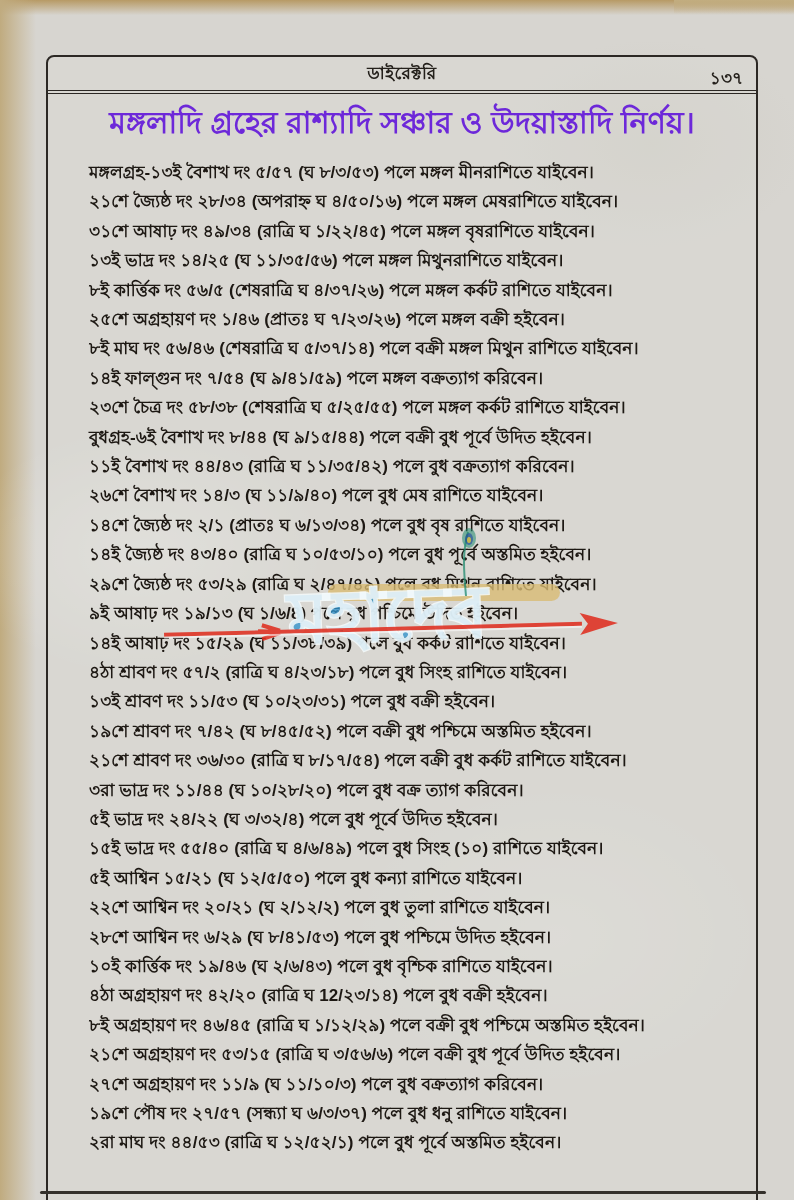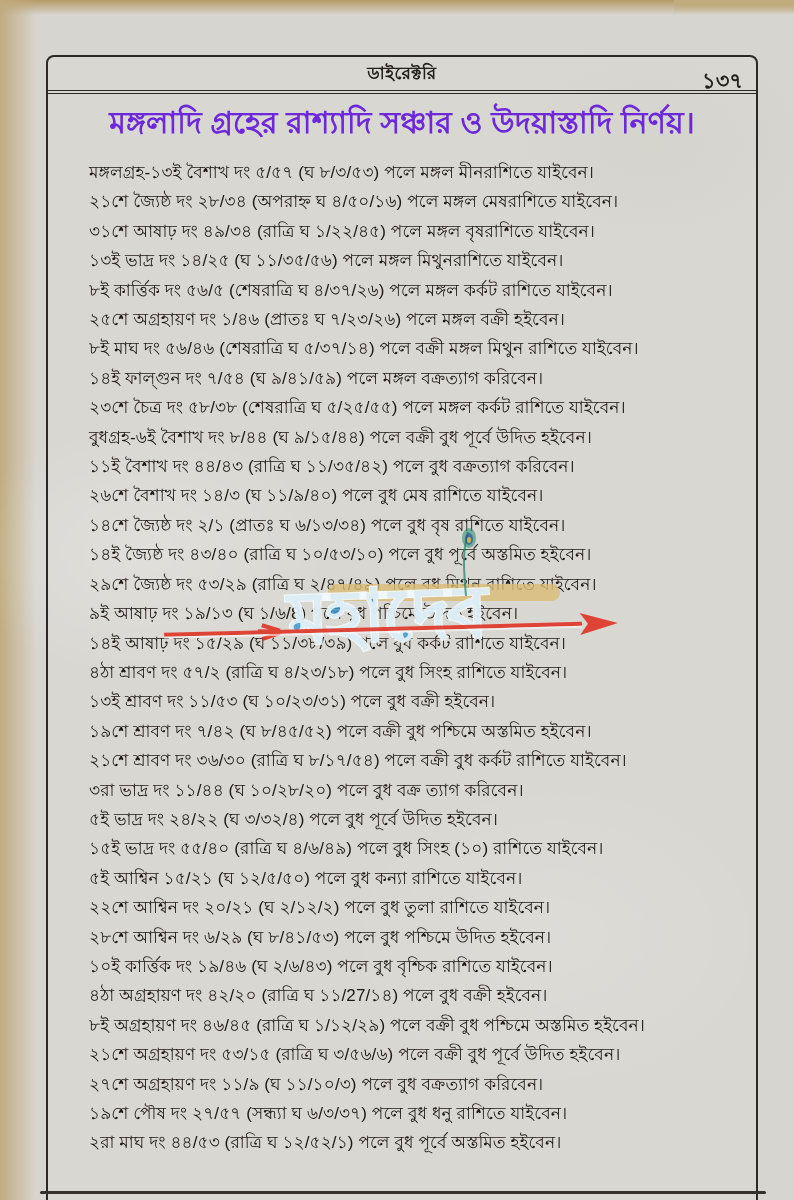--- a/index.html
+++ b/index.html
@@ -29,30 +29,30 @@
     box-sizing:border-box;background:rgba(222,220,214,.35);
   }
   .frame-outer-bottom{
     position:absolute;left:40px;top:1191px;width:726px;height:3px;background:#34302b;border-radius:2px;
   }
   .running-header{
     position:relative;height:37px;border-bottom:4px double #2c2824;
     display:flex;align-items:center;justify-content:center;box-sizing:border-box;
   }
   .running-title{font-size:17px;font-weight:bold;letter-spacing:.5px;color:#24201b;}
-  .page-number{position:absolute;right:13px;top:8px;font-size:21px;font-weight:bold;color:#24201b;}
+  .page-number{position:absolute;right:13px;top:8px;font-size:17px;font-weight:bold;color:#24201b;}
 
   .page-title{
     text-align:center;font-size:30px;font-weight:bold;color:#6d28d9;
     padding:5px 4px 3px 4px;letter-spacing:.2px;white-space:nowrap;
   }
 
   .body-lines{padding:5px 6px 0 41px;}
   .body-line{
-    font-size:17px;font-weight:400;line-height:29.4px;white-space:nowrap;
+    font-size:17px;font-weight:700;line-height:29.4px;white-space:nowrap;
     color:#1d1813;letter-spacing:.1px;
   }
 
   
   .watermark{position:absolute;left:150px;top:532px;width:470px;height:170px;pointer-events:none;}
   .wm-band{position:absolute;left:178px;top:52px;width:232px;height:17px;border-radius:9px;
     background:rgba(216,188,116,.8);}
   .wm-text{
     position:absolute;left:138px;top:28px;font-size:72px;font-weight:bold;
     font-family:"DejaVu Sans","Liberation Sans",sans-serif;
@@ -99,21 +99,21 @@
       <div class="body-line">১৩ই শ্রাবণ দং ১১/৫৩ (ঘ ১০/২৩/৩১) পলে বুধ বক্রী হইবেন।</div>
       <div class="body-line">১৯শে শ্রাবণ দং ৭/৪২ (ঘ ৮/৪৫/৫২) পলে বক্রী বুধ পশ্চিমে অস্তমিত হইবেন।</div>
       <div class="body-line">২১শে শ্রাবণ দং ৩৬/৩০ (রাত্রি ঘ ৮/১৭/৫৪) পলে বক্রী বুধ কর্কট রাশিতে যাইবেন।</div>
       <div class="body-line">৩রা ভাদ্র দং ১১/৪৪ (ঘ ১০/২৮/২০) পলে বুধ বক্র ত্যাগ করিবেন।</div>
       <div class="body-line">৫ই ভাদ্র দং ২৪/২২ (ঘ ৩/৩২/৪) পলে বুধ পূর্বে উদিত হইবেন।</div>
       <div class="body-line">১৫ই ভাদ্র দং ৫৫/৪০ (রাত্রি ঘ ৪/৬/৪৯) পলে বুধ সিংহ (১০) রাশিতে যাইবেন।</div>
       <div class="body-line">৫ই আশ্বিন ১৫/২১ (ঘ ১২/৫/৫০) পলে বুধ কন্যা রাশিতে যাইবেন।</div>
       <div class="body-line">২২শে আশ্বিন দং ২০/২১ (ঘ ২/১২/২) পলে বুধ তুলা রাশিতে যাইবেন।</div>
       <div class="body-line">২৮শে আশ্বিন দং ৬/২৯ (ঘ ৮/৪১/৫৩) পলে বুধ পশ্চিমে উদিত হইবেন।</div>
       <div class="body-line">১০ই কার্ত্তিক দং ১৯/৪৬ (ঘ ২/৬/৪৩) পলে বুধ বৃশ্চিক রাশিতে যাইবেন।</div>
-      <div class="body-line">৪ঠা অগ্রহায়ণ দং ৪২/২০ (রাত্রি ঘ ১১/27/১৪) পলে বুধ বক্রী হইবেন।</div>
+      <div class="body-line">৪ঠা অগ্রহায়ণ দং ৪২/২০ (রাত্রি ঘ 12/২৩/১৪) পলে বুধ বক্রী হইবেন।</div>
       <div class="body-line">৮ই অগ্রহায়ণ দং ৪৬/৪৫ (রাত্রি ঘ ১/১২/২৯) পলে বক্রী বুধ পশ্চিমে অস্তমিত হইবেন।</div>
       <div class="body-line">২১শে অগ্রহায়ণ দং ৫৩/১৫ (রাত্রি ঘ ৩/৫৬/৬) পলে বক্রী বুধ পূর্বে উদিত হইবেন।</div>
       <div class="body-line">২৭শে অগ্রহায়ণ দং ১১/৯ (ঘ ১১/১০/৩) পলে বুধ বক্রত্যাগ করিবেন।</div>
       <div class="body-line">১৯শে পৌষ দং ২৭/৫৭ (সন্ধ্যা ঘ ৬/৩/৩৭) পলে বুধ ধনু রাশিতে যাইবেন।</div>
       <div class="body-line">২রা মাঘ দং ৪৪/৫৩ (রাত্রি ঘ ১২/৫২/১) পলে বুধ পূর্বে অস্তমিত হইবেন।</div>
     </div>
 </div>
 <div class="frame-outer-bottom"></div>
 
 <div class="watermark">

